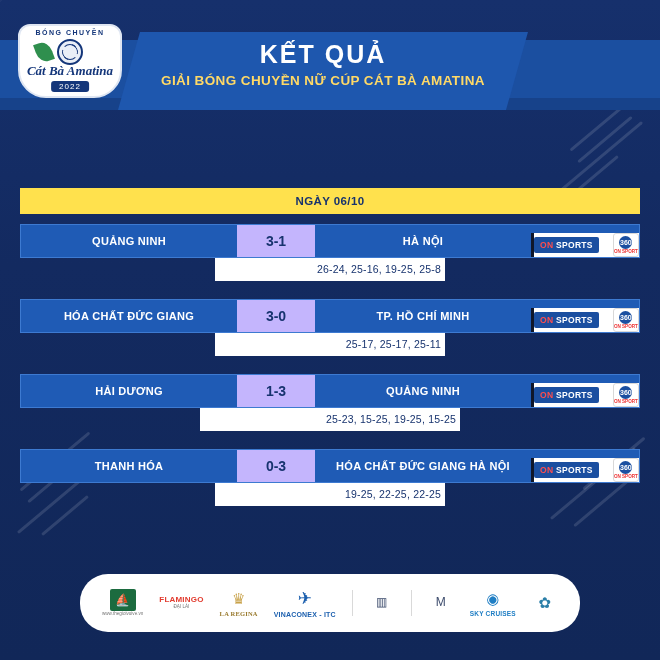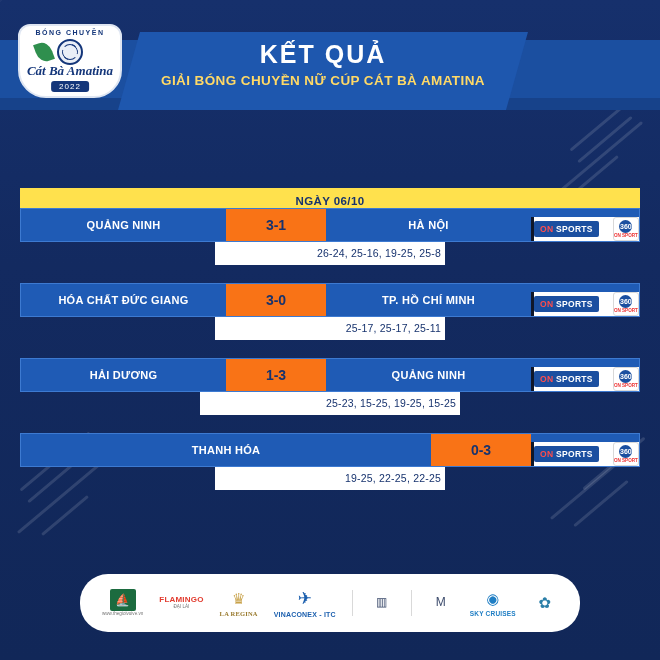--- a/index.html
+++ b/index.html
@@ -115,39 +115,39 @@
   .date-bar {
     position: absolute; top: 188px; left: 20px;
     width: 620px; height: 26px;
     background: #ffe14d;
     display: flex; align-items: center; justify-content: center;
     color: #17336e; font-size: 11.5px; font-weight: bold;
     letter-spacing: 0.4px;
   }
 
   
-  .matches { position: absolute; top: 208px; left: 20px; width: 620px; }
+  .matches { position: absolute; top: 224px; left: 20px; width: 620px; }
   .match { margin-bottom: 18px; }
   .match-row {
     display: flex; align-items: stretch;
     height: 34px;
     background: #1f5bb5;
     border: 1px solid #3d7ad1;
   }
   .team {
     flex: 1;
     display: flex; align-items: center; justify-content: center;
     color: #ffffff; font-size: 11px; font-weight: bold;
     letter-spacing: 0.3px;
     text-align: center;
     padding: 0 6px;
   }
   .score {
-    width: 100px;
-    background: #f97316;
+    width: 78px;
+    background: #c4b5fd;
     color: #17336e;
     font-size: 14px; font-weight: bold;
     display: flex; align-items: center; justify-content: center;
   }
   .broadcast {
     width: 108px;
     background: #ffffff;
     display: flex; align-items: center; justify-content: center;
     gap: 14px;
     border-left: 3px solid #0f172a;
@@ -319,20 +319,21 @@
           </div>
         </div>
       </div>
       <div class="sets sets-wide">25-23, 15-25, 19-25, 15-25</div>
     </div>
 
     <div class="match">
       <div class="match-row">
         <div class="team">THANH HÓA</div>
         <div class="score">0-3</div>
+        <div class="team">HÓA CHẤT ĐỨC GIANG HÀ NỘI</div>
         <div class="broadcast">
           <div class="onsports"><span class="red">ON</span> <span>SPORTS</span></div>
           <div class="tv360">
             <div class="circle">360</div>
             <div class="lbl">ON SPORT</div>
           </div>
         </div>
       </div>
       <div class="sets">19-25, 22-25, 22-25</div>
     </div>

